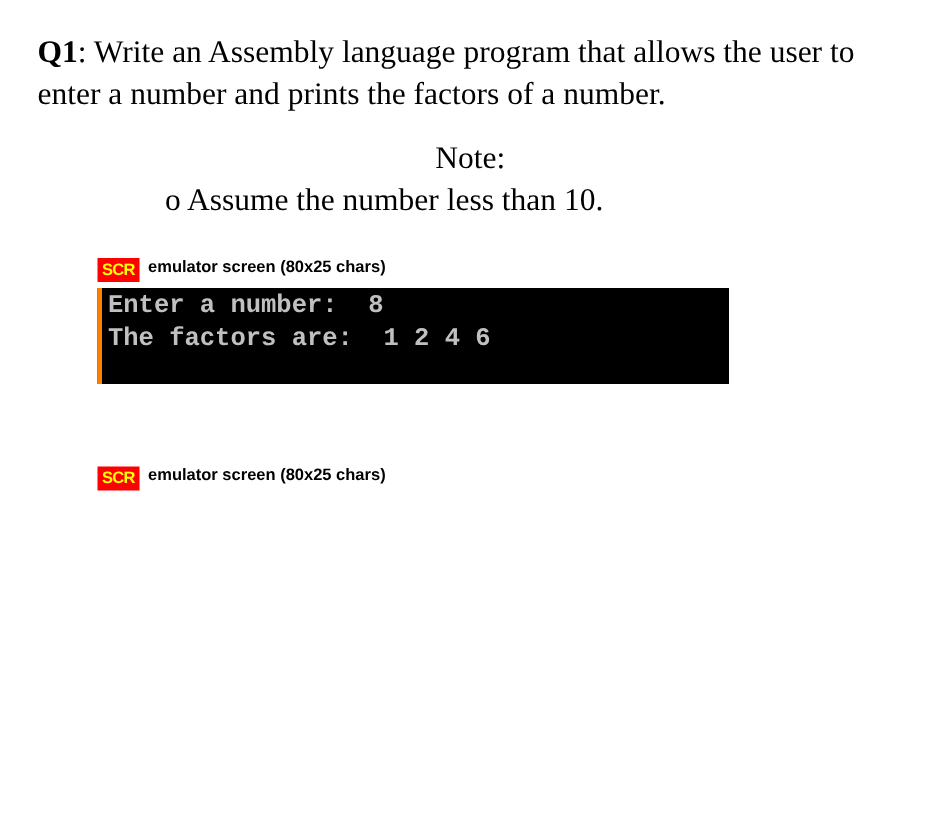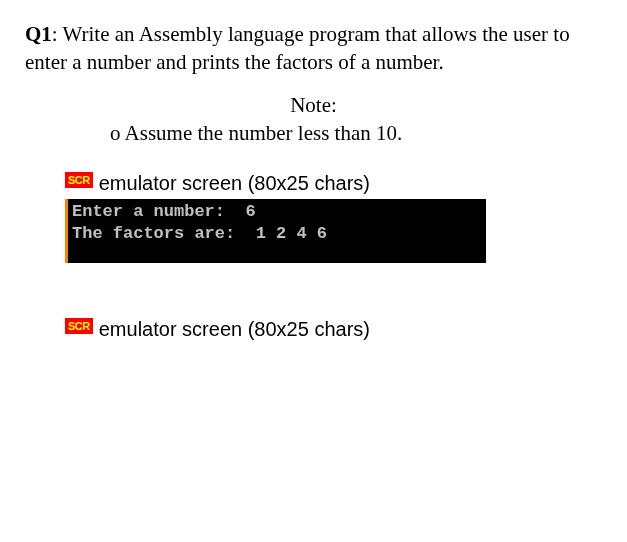--- a/index.html
+++ b/index.html
@@ -44,22 +44,23 @@
       background: #ff0000;
       color: #ffff00;
       font-family: Arial, sans-serif;
       font-size: 11px;
       font-weight: bold;
       padding: 2px 3px;
       letter-spacing: -0.5px;
     }
     .emulator-title {
       font-family: 'Segoe UI', Tahoma, sans-serif;
-      font-size: 20px;
+      font-size: 11px;
       color: #000;
+      font-weight: bold;
     }
     .terminal {
       background: #000;
       color: #c0c0c0;
       font-family: 'Courier New', monospace;
       font-size: 17px;
       font-weight: bold;
       padding: 2px 4px;
       width: 410px;
       min-height: 60px;
@@ -80,21 +81,21 @@
 <div class="note-label">Note:</div>
 <div class="note-list">
   <div class="note-item">Assume the number less than 10.</div>
 </div>
 
 <div class="emulator-block">
   <div class="emulator-titlebar">
     <span class="scr-icon">SCR</span>
     <span class="emulator-title">emulator screen (80x25 chars)</span>
   </div>
-  <div class="terminal"><span class="term-line">Enter a number:  6</span><span class="term-line">The factors are:  1 2 4 6</span></div>
+  <div class="terminal"><span class="term-line">Enter a number:  8</span><span class="term-line">The factors are:  1 2 4 6</span></div>
 </div>
 
 <div class="emulator-block">
   <div class="emulator-titlebar">
     <span class="scr-icon">SCR</span>
     <span class="emulator-title">emulator screen (80x25 chars)</span>
   </div>
 </div>
 
 </body></html>

